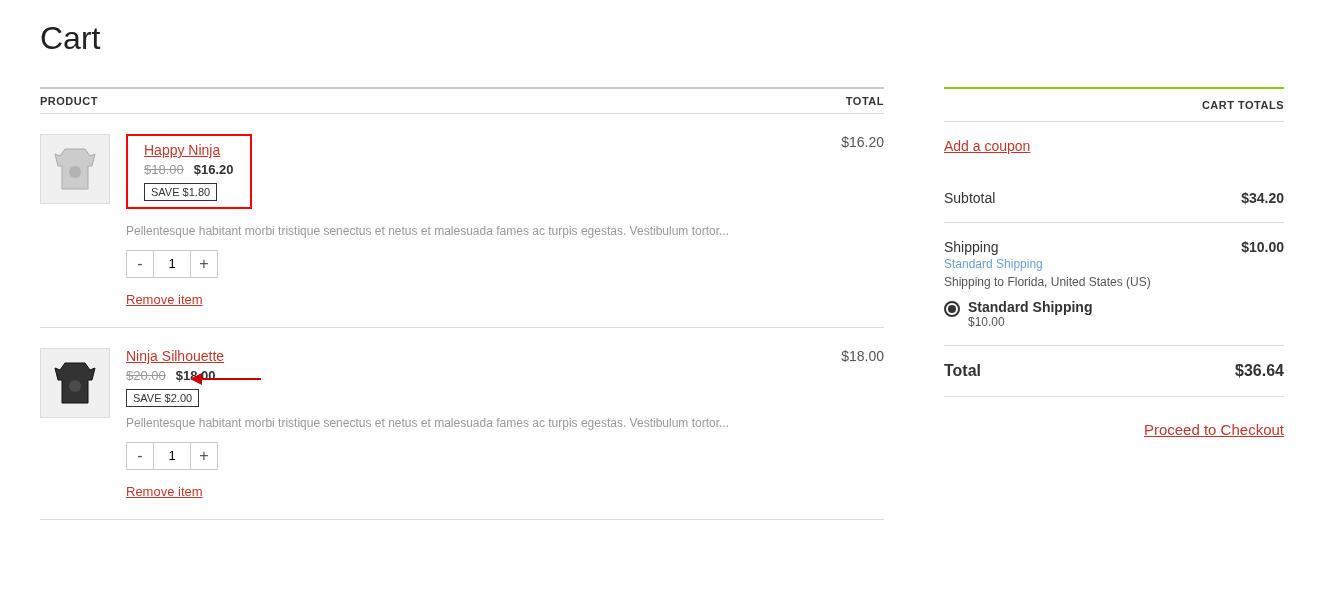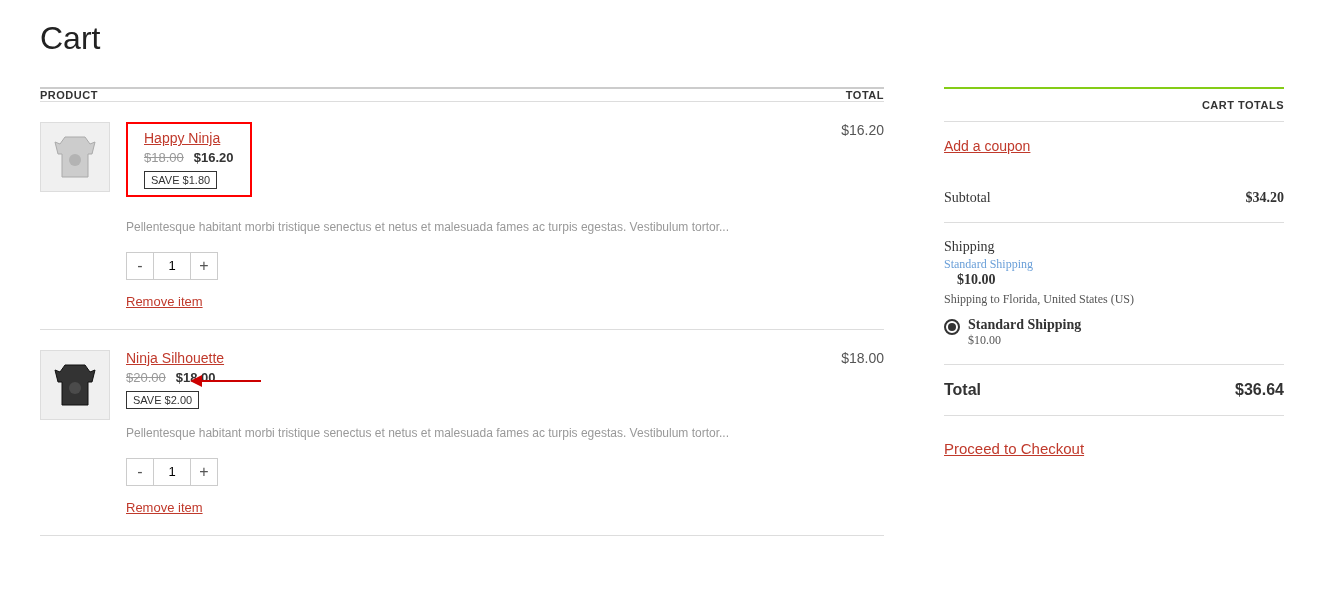--- a/index.html
+++ b/index.html
@@ -5,70 +5,70 @@
     * { box-sizing: border-box; margin: 0; padding: 0; }
     body { font-family: Arial, sans-serif; background: #fff; color: #333; font-size: 14px; }
     .page { max-width: 1324px; margin: 0 auto; padding: 20px 40px; }
     h1 { font-size: 32px; font-weight: 400; color: #222; margin-bottom: 30px; }
 
     .cart-layout { display: flex; gap: 60px; }
     .cart-main { flex: 1; }
     .cart-sidebar { width: 340px; flex-shrink: 0; }
 
     
-    .cart-header { display: flex; justify-content: space-between; border-top: 2px solid #ccc; border-bottom: 1px solid #ddd; padding: 0 0; margin-bottom: 0; }
+    .cart-header { display: flex; justify-content: space-between; border-top: 2px solid #ccc; border-bottom: 1px solid #ddd; padding: 6px 0; margin-bottom: 0; }
     .cart-header-product { font-size: 11px; font-weight: bold; text-transform: uppercase; letter-spacing: 0.5px; color: #333; }
     .cart-header-total { font-size: 11px; font-weight: bold; text-transform: uppercase; letter-spacing: 0.5px; color: #333; }
 
     
     .cart-row { display: flex; align-items: flex-start; padding: 20px 0; border-bottom: 1px solid #ddd; gap: 16px; }
     .cart-row-img { width: 70px; height: 70px; background: #f0f0f0; display: flex; align-items: center; justify-content: center; flex-shrink: 0; border: 1px solid #ddd; overflow: hidden; }
     .cart-row-img svg { width: 50px; height: 50px; }
     .cart-row-details { flex: 1; }
     .cart-row-price { width: 100px; text-align: right; color: #555; font-size: 14px; }
 
     
     .product-highlighted { border: 2px solid red; display: inline-block; padding: 6px 16px; margin-bottom: 6px; }
     .product-name { color: #c0392b; font-size: 14px; text-decoration: underline; cursor: pointer; display: block; margin-bottom: 4px; }
     .product-prices { display: flex; align-items: center; gap: 10px; margin-bottom: 6px; }
     .price-original { text-decoration: line-through; color: #999; font-size: 13px; }
     .price-sale { color: #333; font-size: 13px; font-weight: bold; }
     .save-badge { border: 1px solid #333; font-size: 11px; padding: 2px 6px; display: inline-block; }
 
-    .product-description { color: #999; font-size: 12px; margin: 16px 0; line-height: 1.4; }
+    .product-description { color: #999; font-size: 12px; margin: 8px 0; line-height: 1.4; }
 
     .qty-control { display: flex; align-items: center; gap: 0; margin: 10px 0; }
     .qty-btn { width: 28px; height: 28px; border: 1px solid #ccc; background: #fff; cursor: pointer; font-size: 16px; display: flex; align-items: center; justify-content: center; color: #555; }
     .qty-input { width: 36px; height: 28px; border: 1px solid #ccc; border-left: none; border-right: none; text-align: center; font-size: 13px; }
 
     .remove-item { color: #c0392b; text-decoration: underline; font-size: 13px; cursor: pointer; display: inline-block; margin-top: 4px; }
 
     
     .sidebar-header { display: flex; justify-content: flex-end; border-top: 2px solid #84cc16; border-bottom: 1px solid #ddd; padding: 10px 0; margin-bottom: 16px; }
     .sidebar-header-label { font-size: 11px; font-weight: bold; text-transform: uppercase; letter-spacing: 0.5px; color: #333; }
 
     .add-coupon { color: #c0392b; text-decoration: underline; cursor: pointer; font-size: 14px; display: block; margin-bottom: 20px; }
 
-    .sidebar-row { display: flex; justify-content: space-between; align-items: flex-start; padding: 16px 0; border-bottom: 1px solid #ddd; font-family: Liberation Serif, serif; }
+    .sidebar-row { display: flex; justify-content: space-between; align-items: flex-start; padding: 16px 0; border-bottom: 1px solid #ddd; }
     .sidebar-row-label { font-size: 14px; color: #333; }
     .sidebar-row-value { font-size: 14px; font-weight: bold; color: #333; margin-left: 13px; }
     .sidebar-row-sub { font-size: 12px; color: #6a9fd8; margin-top: 2px; }
     .sidebar-row-note { font-size: 12px; color: #555; margin-top: 4px; }
 
     .shipping-option { display: flex; align-items: flex-start; gap: 8px; margin-top: 10px; }
     .radio-dot { width: 16px; height: 16px; border-radius: 50%; border: 2px solid #333; background: #fff; display: flex; align-items: center; justify-content: center; flex-shrink: 0; margin-top: 2px; }
     .radio-dot-inner { width: 8px; height: 8px; border-radius: 50%; background: #333; }
     .shipping-option-label { font-size: 14px; font-weight: 600; color: #333; }
     .shipping-option-price { font-size: 12px; color: #555; }
 
     .sidebar-total-row { display: flex; justify-content: space-between; align-items: center; padding: 16px 0; border-bottom: 1px solid #ddd; }
     .sidebar-total-label { font-size: 16px; font-weight: bold; color: #333; }
     .sidebar-total-value { font-size: 16px; font-weight: bold; color: #333; }
 
-    .checkout-btn { display: block; margin-top: 24px; }
+    .checkout-btn { display: block; text-align: right; margin-top: 24px; }
     .checkout-link { color: #c0392b; text-decoration: underline; cursor: pointer; font-size: 15px; }
 
     .product-row-2 { position: relative; }
   </style>
 </head>
 <body>
 
 <div class="page">
   <h1>Cart</h1>
 
@@ -154,21 +154,21 @@
       </div>
 
       <a class="add-coupon">Add a coupon</a>
 
       <div class="sidebar-row">
         <span class="sidebar-row-label">Subtotal</span>
         <span class="sidebar-row-value">$34.20</span>
       </div>
 
       <div class="sidebar-row" style="flex-direction:column; align-items:stretch;">
-        <div style="display:flex; justify-content:space-between; align-items:flex-start;flex-direction:column;">
+        <div style="display:flex; justify-content:space-between; align-items:flex-start;">
           <div>
             <div class="sidebar-row-label">Shipping</div>
             <div class="sidebar-row-sub">Standard Shipping</div>
           </div>
           <span class="sidebar-row-value">$10.00</span>
         </div>
         <div class="sidebar-row-note">
           <span>Shipping to Florida, United States (US)</span>
         </div>
         <div class="shipping-option">

